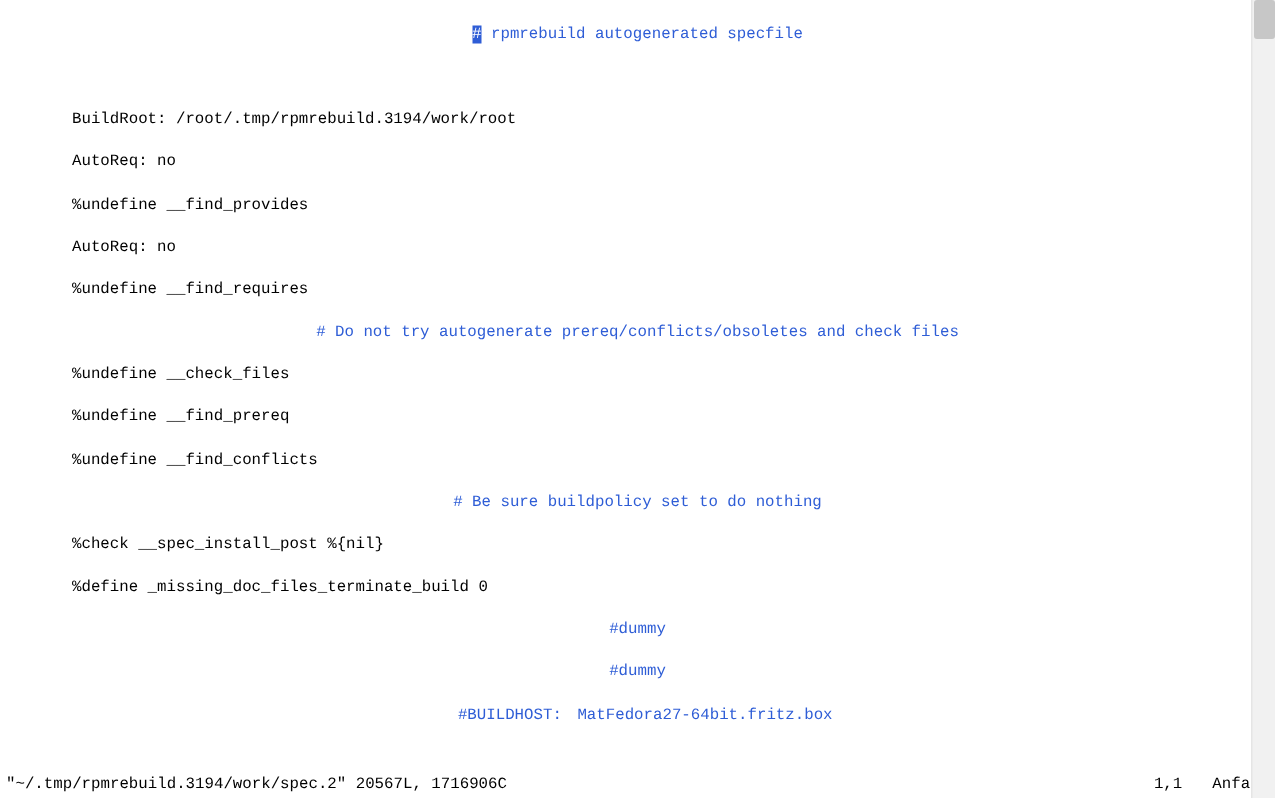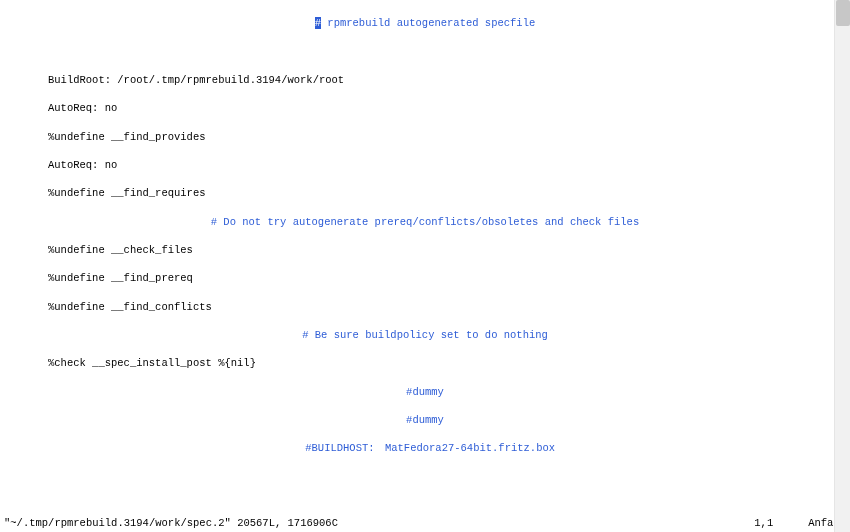--- a/index.html
+++ b/index.html
@@ -26,21 +26,21 @@
     bottom: 2px;
     left: 4px;
     right: 4px;
     font-family: "Courier New", monospace;
     font-size: 10.5px;
     display: flex;
     justify-content: space-between;
   }
   .status .right {
     display: flex;
-    gap: 35px;
+    gap: 20px;
   }
   .scrollbar {
     position: absolute;
     right: 0;
     top: 0;
     width: 16px;
     height: 100%;
     background: #f1f1f1;
     border-left: 1px solid #e5e5e5;
   }
@@ -73,20 +73,21 @@
 <span class="line n">AutoReq: no</span>
 <span class="line n">%undefine __find_provides</span>
 <span class="line n">AutoReq: no</span>
 <span class="line n">%undefine __find_requires</span>
 <span class="line c"># Do not try autogenerate prereq/conflicts/obsoletes and check files</span>
 <span class="line n">%undefine __check_files</span>
 <span class="line n">%undefine __find_prereq</span>
 <span class="line n">%undefine __find_conflicts</span>
 <span class="line c"># Be sure buildpolicy set to do nothing</span>
 <span class="line n">%check __spec_install_post %{nil}</span>
+<span class="line n">%define _missing_doc_files_terminate_build 0</span>
 <span class="line c">#dummy</span>
 <span class="line c">#dummy</span>
 <span class="line c"><span class="kf">#BUILDHOST:</span><span>MatFedora27-64bit.fritz.box</span></span>
 
 
 
 
 
 
 

